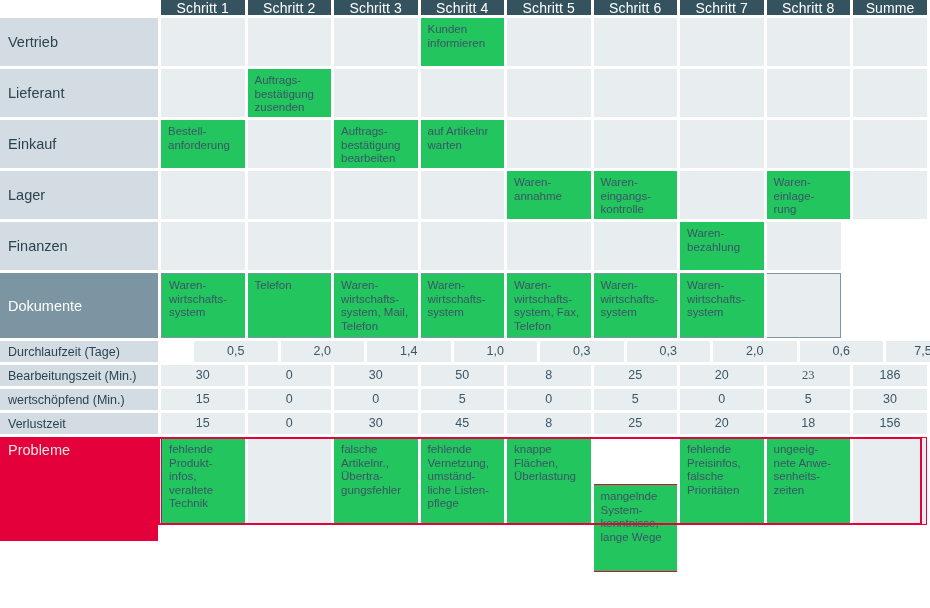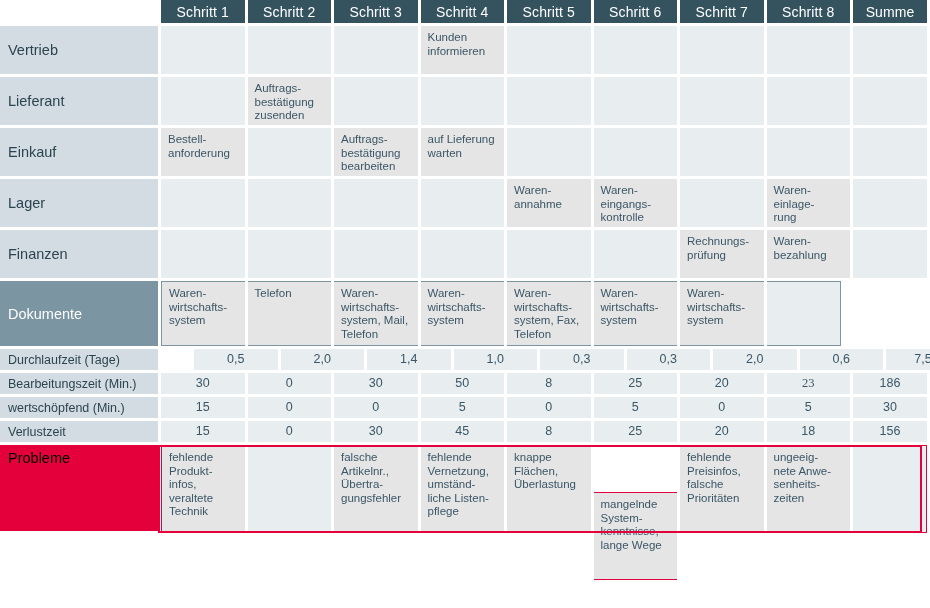--- a/index.html
+++ b/index.html
@@ -36,24 +36,24 @@
     box-sizing:border-box;
     padding:5px 6px 4px 7px;
     font-size:11.5px;
     line-height:13.5px;
     color:#3b5666;
     background:#e8edef;
     margin-left:3px;margin-bottom:3px;
     overflow:hidden;
   }
   .datacell.sum{width:74px;min-width:74px;}
-  .datacell.filled{background:#e5e5e5;}
-
-  
-  .hdrrow{height:26px;}
+  .datacell.filled{background:#22c55e;}
+
+  
+  .hdrrow{height:18px;}
   .hdrspacer{
     width:158px;min-width:158px;background:#ffffff;margin-bottom:3px;
   }
   .hdrcell{
     width:83.5px;min-width:83.5px;
     box-sizing:border-box;
     margin-left:3px;margin-bottom:3px;
     background:#34535f;
     color:#ffffff;
     font-size:14px;
@@ -89,23 +89,23 @@
   .numrow .datacell{
     height:21px;
     display:flex;align-items:center;justify-content:center;
     padding:0;
     font-size:12.5px;
   }
 
   
   .probrow{position:relative;}
   .probrow .labelcell{
-    height:86px;
+    height:104px;
     background:#e4003a;
-    color:#000000;
+    color:#e5e5e5;
     align-items:flex-start;
     padding-top:5px;
   }
   .probrow .datacell{
     height:88px;
     border-top:1px solid #e4003a;
     border-bottom:1px solid #e4003a;
   }
   .probrow .datacell.firstdata{border-left:1px solid #e4003a;}
   .probrow .datacell.lastdata{border-right:1px solid #e4003a;}
@@ -166,21 +166,21 @@
           <div class="datacell sum lastdata" style="white-space: pre-line;"></div>
         </div>
         <div class="row lane">
           <div class="labelcell">Einkauf</div>
           <div class="datacell filled firstdata" style="white-space: pre-line;">Bestell-
 anforderung</div>
           <div class="datacell" style="white-space: pre-line;"></div>
           <div class="datacell filled" style="white-space: pre-line;">Auftrags-
 bestätigung
 bearbeiten</div>
-          <div class="datacell filled" style="white-space: pre-line;">auf Lieferung warten</div>
+          <div class="datacell filled" style="white-space: pre-line;">auf Artikelnr warten</div>
           <div class="datacell" style="white-space: pre-line;"></div>
           <div class="datacell" style="white-space: pre-line;"></div>
           <div class="datacell" style="white-space: pre-line;"></div>
           <div class="datacell" style="white-space: pre-line;"></div>
           <div class="datacell sum lastdata" style="white-space: pre-line;"></div>
         </div>
         <div class="row lane">
           <div class="labelcell">Lager</div>
           <div class="datacell firstdata" style="white-space: pre-line;"></div>
           <div class="datacell" style="white-space: pre-line;"></div>
@@ -198,22 +198,20 @@
           <div class="datacell sum lastdata" style="white-space: pre-line;"></div>
         </div>
         <div class="row lane">
           <div class="labelcell">Finanzen</div>
           <div class="datacell firstdata" style="white-space: pre-line;"></div>
           <div class="datacell" style="white-space: pre-line;"></div>
           <div class="datacell" style="white-space: pre-line;"></div>
           <div class="datacell" style="white-space: pre-line;"></div>
           <div class="datacell" style="white-space: pre-line;"></div>
           <div class="datacell" style="white-space: pre-line;"></div>
-          <div class="datacell filled" style="white-space: pre-line;">Rechnungs-
-prüfung</div>
           <div class="datacell filled" style="white-space: pre-line;">Waren-
 bezahlung</div>
           <div class="datacell sum lastdata" style="white-space: pre-line;"></div>
         </div>
       </div>
 
     <div class="row docrow">
       <div class="labelcell">Dokumente</div>
       <div class="datacell filled firstdata" style="white-space: pre-line;">Waren-
 wirtschafts-

